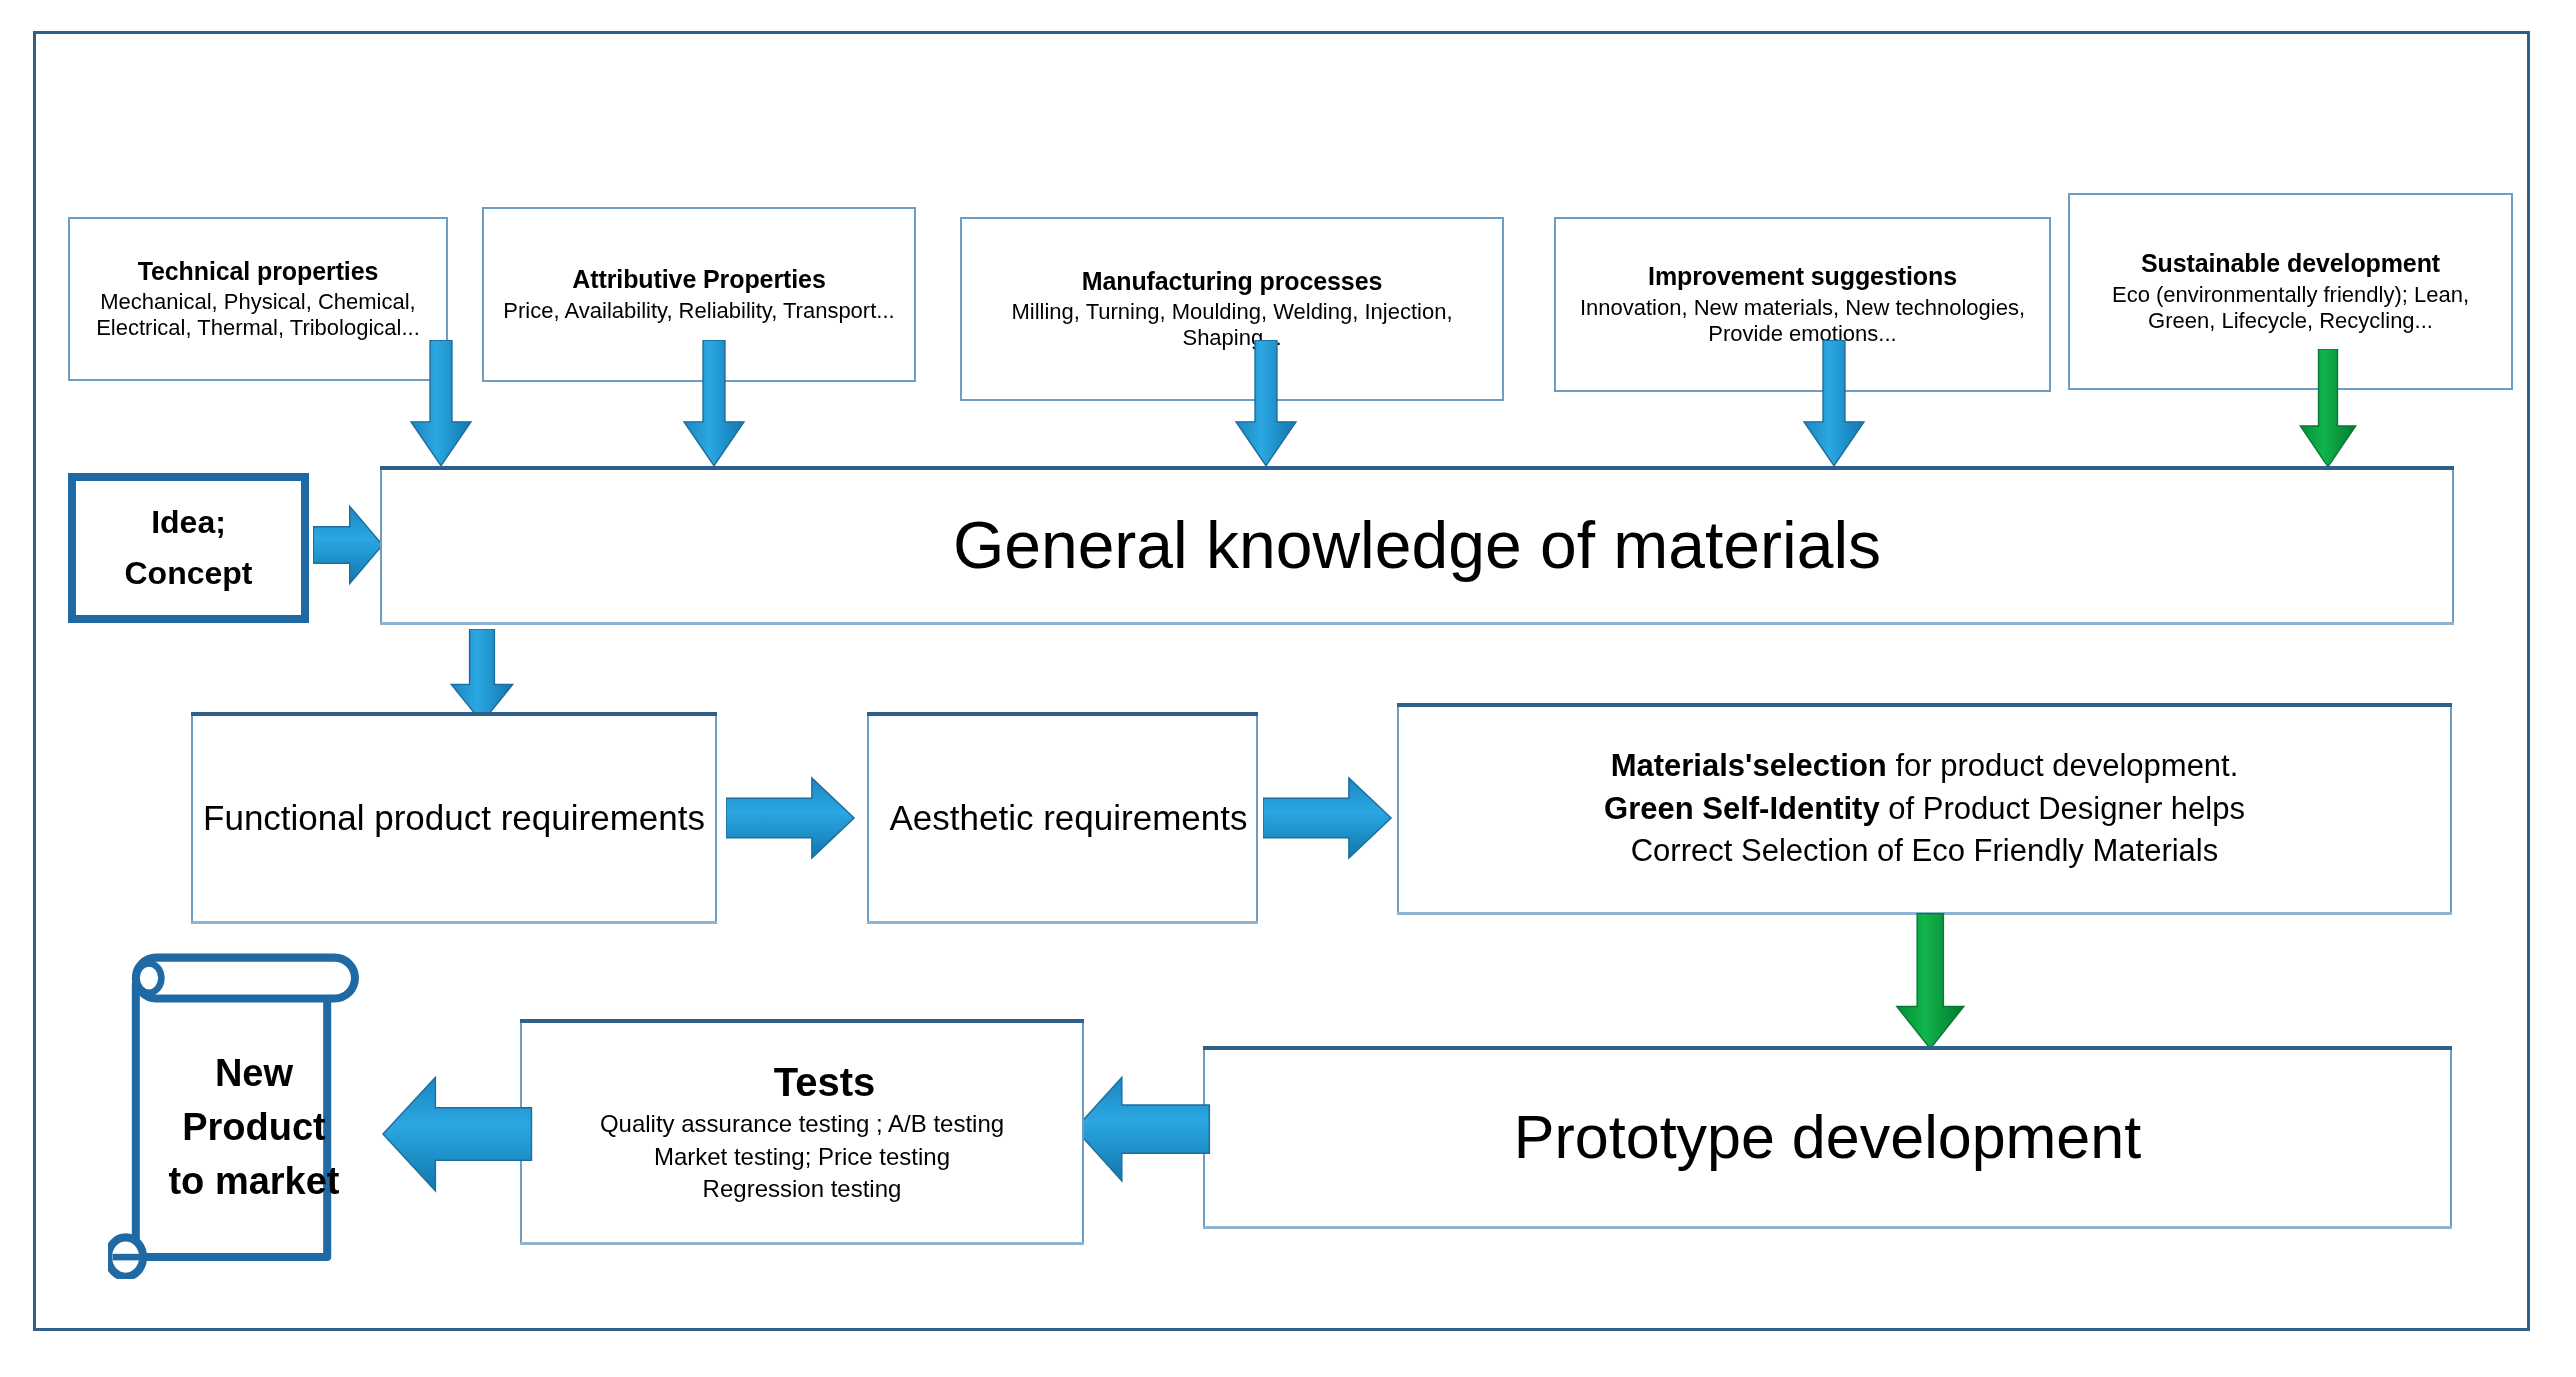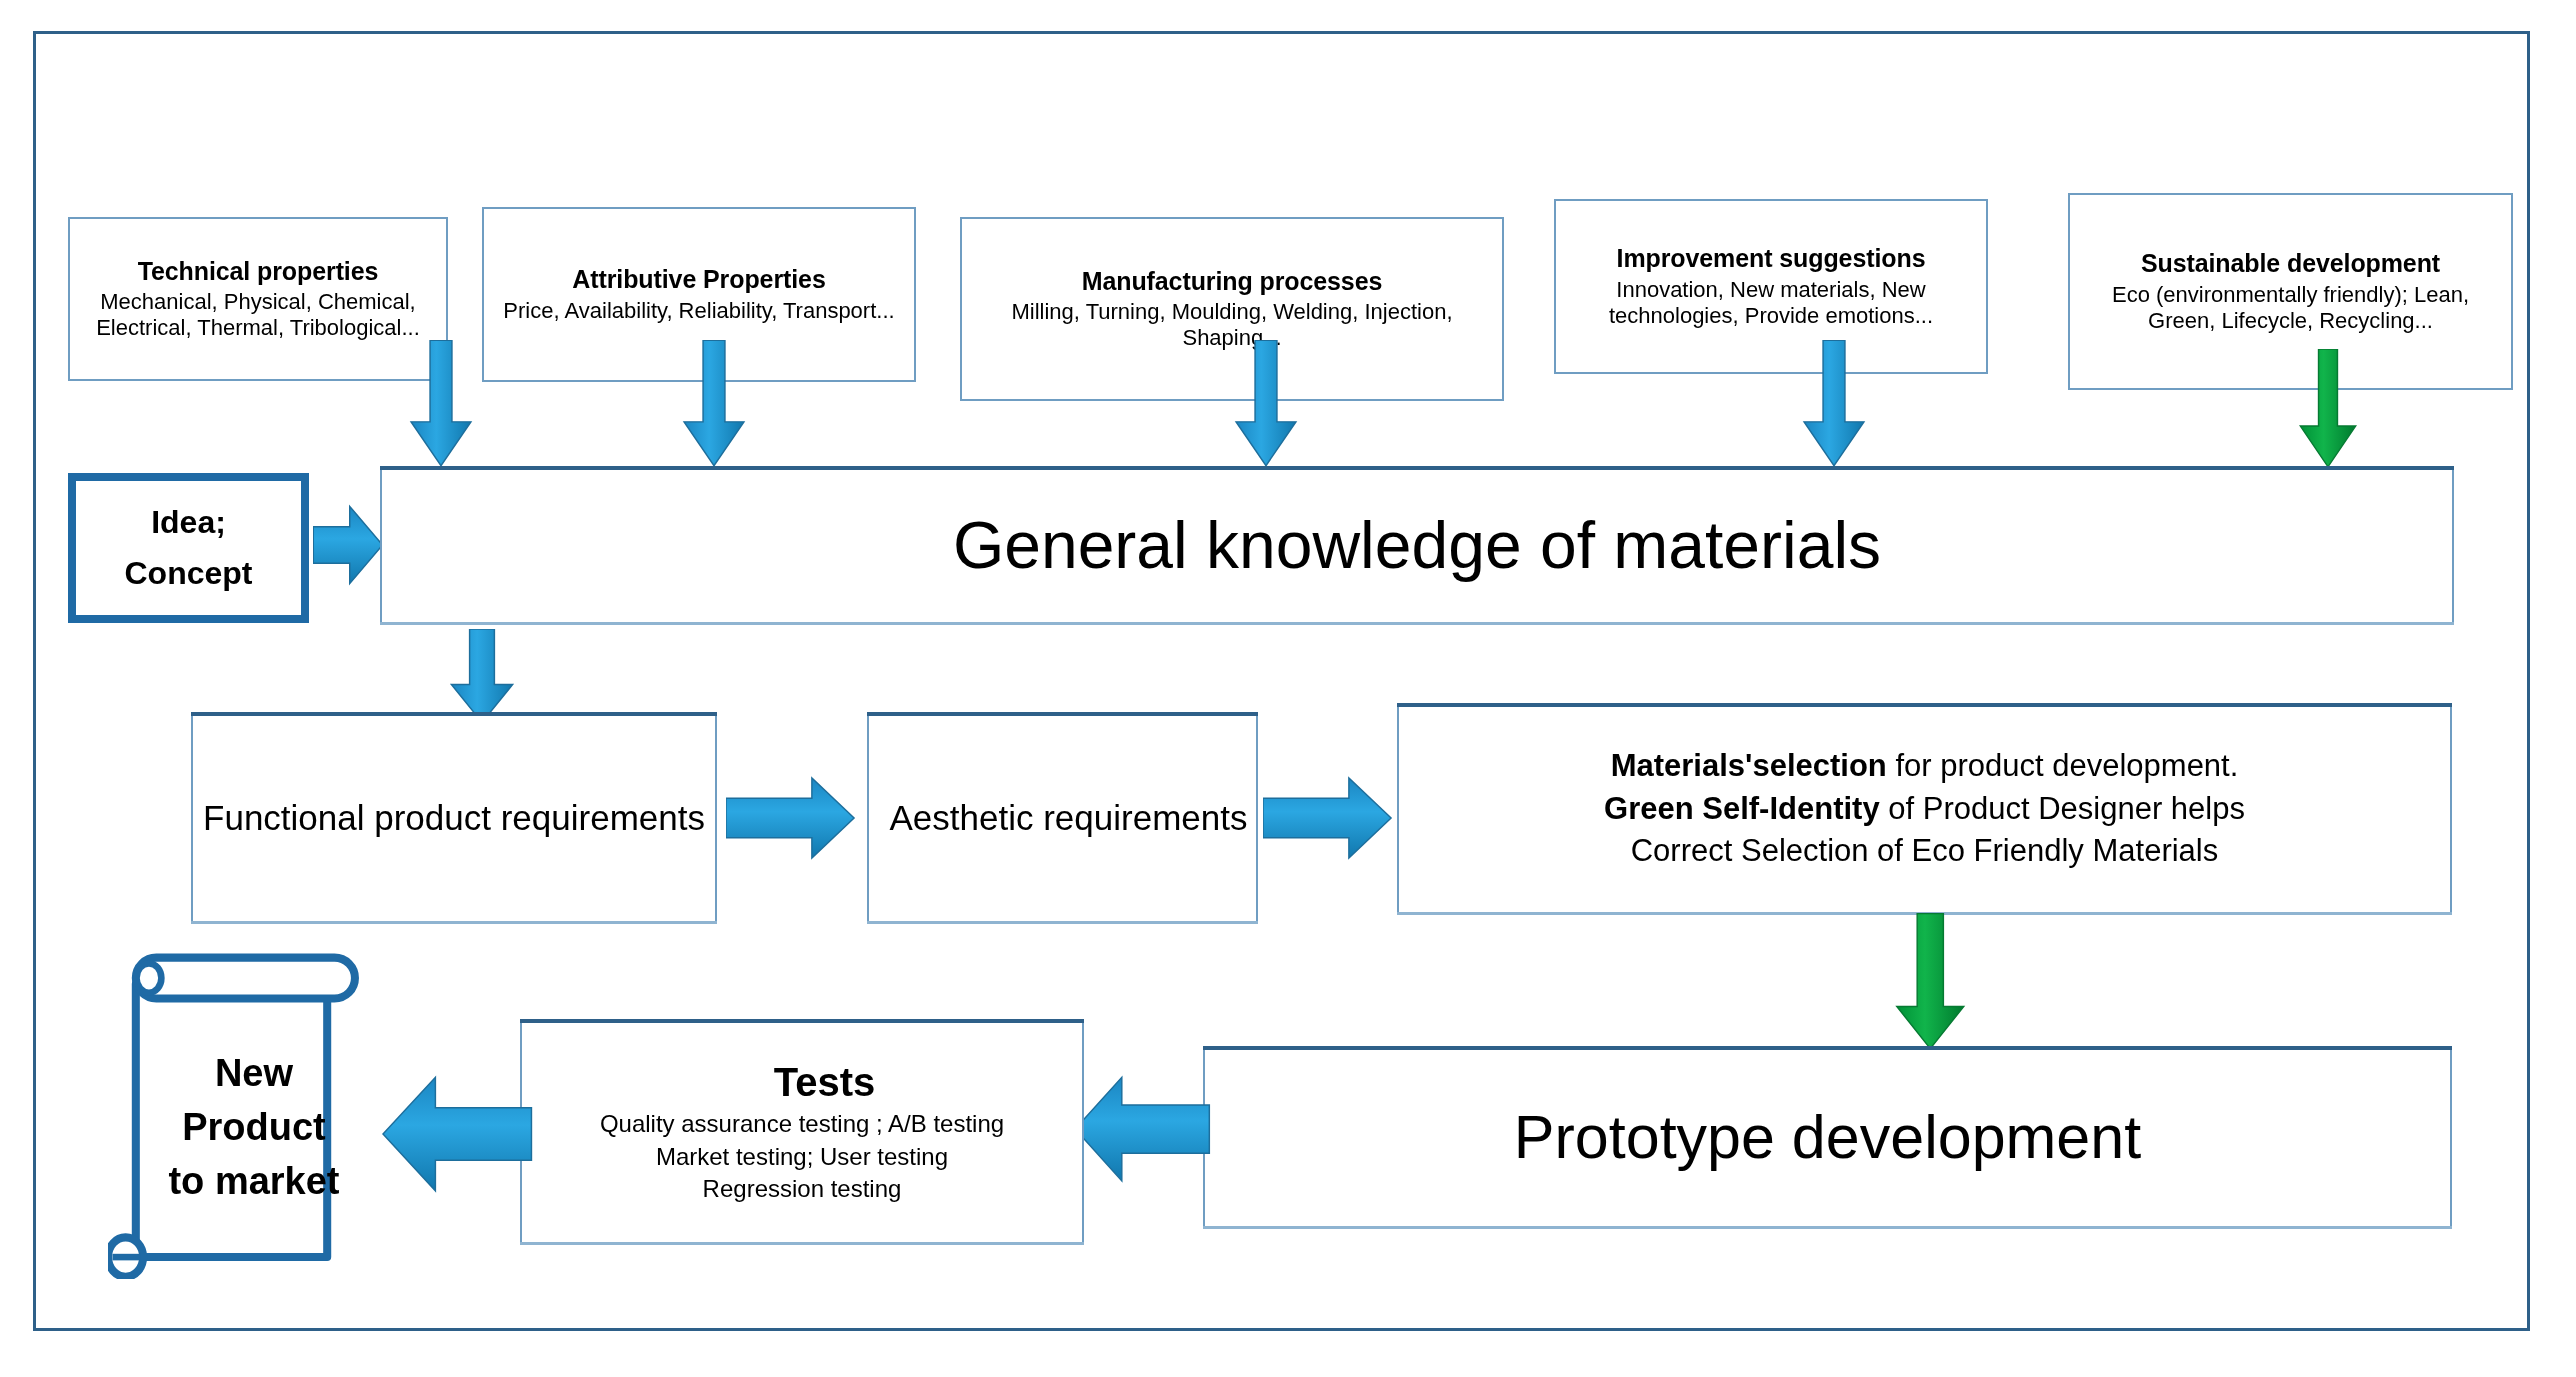--- a/index.html
+++ b/index.html
@@ -115,21 +115,21 @@
   <div class="node topbox" id="tb1" style="left:482px;top:162px;width:434px;height:175px;">
     <span class="hdr">Attributive Properties</span>
     <span class="sub">Price, Availability, Reliability, Transport...</span>
   </div>
 
   <div class="node topbox" id="tb2" style="left:960px;top:172px;width:544px;height:184px;">
     <span class="hdr">Manufacturing processes</span>
     <span class="sub">Milling, Turning, Moulding, Welding, Injection, Shaping...</span>
   </div>
 
-  <div class="node topbox" id="tb3" style="left:1554px;top:154px;width:434px;height:175px;">
+  <div class="node topbox" id="tb3" style="left:1554px;top:172px;width:497px;height:175px;">
     <span class="hdr">Improvement suggestions</span>
     <span class="sub">Innovation, New materials, New technologies, Provide emotions...</span>
   </div>
 
   <div class="node topbox" id="tb4" style="left:2068px;top:148px;width:445px;height:197px;">
     <span class="hdr">Sustainable development</span>
     <span class="sub">Eco (environmentally friendly); Lean, Green, Lifecycle, Recycling...</span>
   </div>
 
   <svg class="arrow" style="left:406px;top:340px;" width="70" height="128" viewBox="0 0 96 175">
@@ -220,21 +220,21 @@
     <span class="hdr">Prototype development</span>
   </div>
 
   <svg class="arrow" style="left:1072px;top:1070px;" width="139" height="124" viewBox="0 0 190 170">
     <polygon points="188,48 68,48 68,10 4,81 68,152 68,114 188,114" fill="url(#gbluev)" stroke="#1d6e9c" stroke-width="2"></polygon>
   </svg>
 
   <div class="node accent" id="tests-box">
     <span class="hdr">Tests</span>
     <span class="sub">Quality assurance testing ; A/B testing</span>
-    <span class="sub">Market testing; User testing</span>
+    <span class="sub">Market testing; Price testing</span>
     <span class="sub">Regression testing</span>
   </div>
 
   <svg class="arrow" style="left:380px;top:1070px;" width="153" height="131" viewBox="0 0 210 180">
     <polygon points="208,52 76,52 76,10 4,88 76,166 76,124 208,124" fill="url(#gbluev)" stroke="#1d6e9c" stroke-width="2"></polygon>
   </svg>
 
   <div id="new-product-scroll">
     <svg width="285" height="336" viewBox="0 0 390 460">
 

